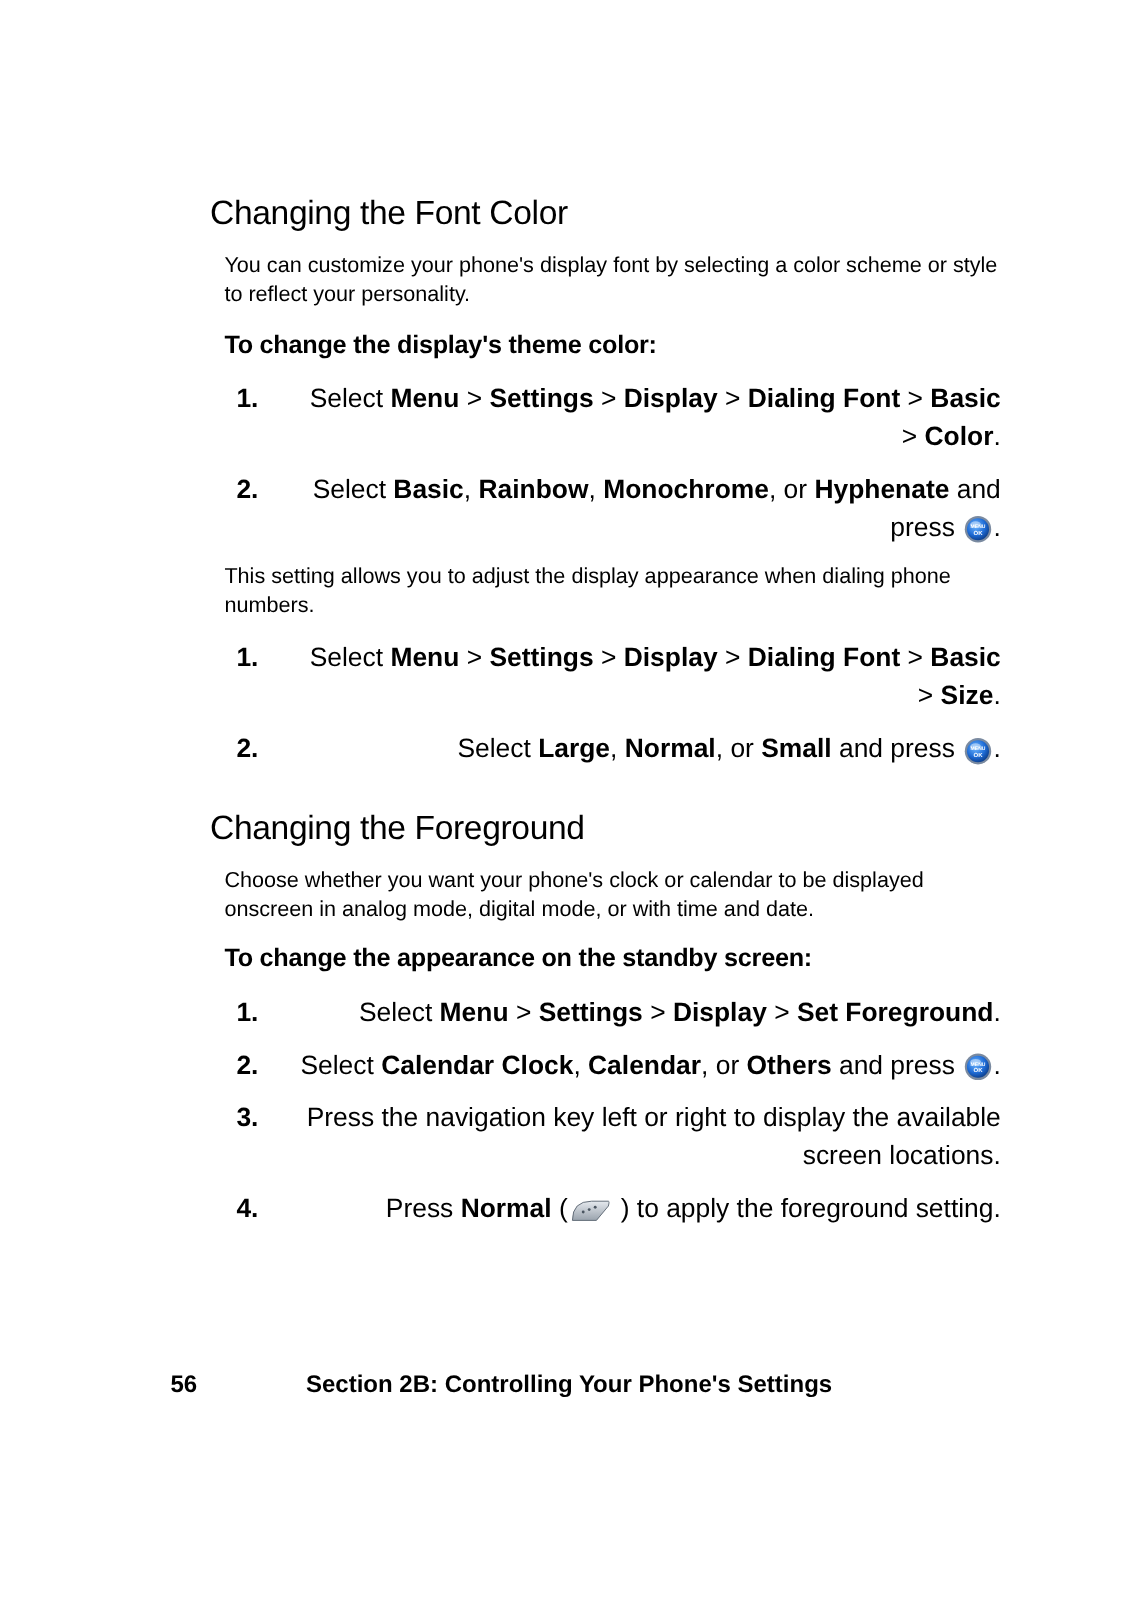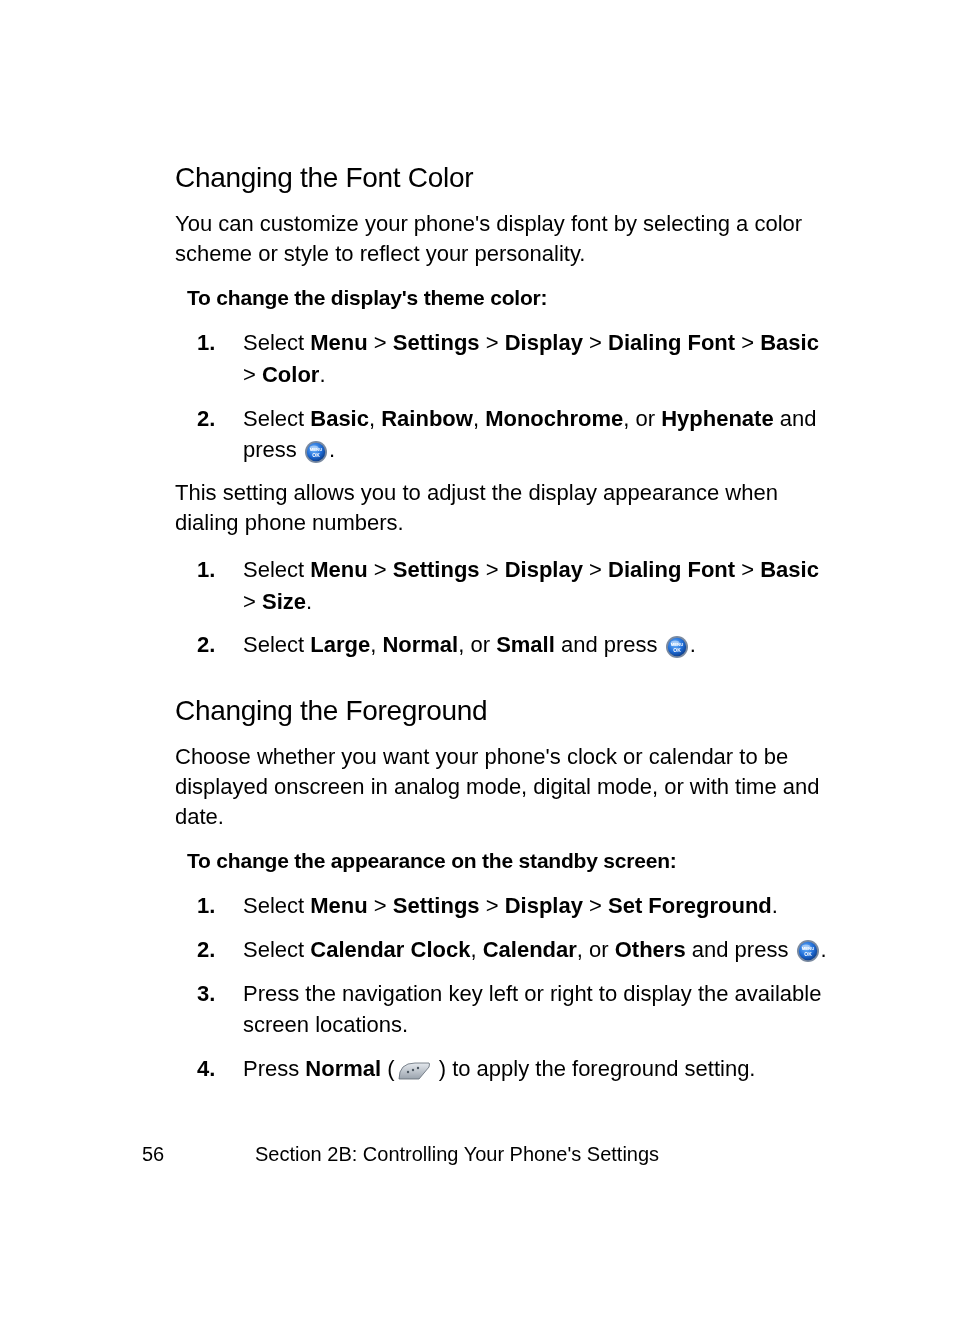--- a/index.html
+++ b/index.html
@@ -23,23 +23,23 @@
     font-size: 28px;
     font-weight: 400;
     margin: 0 0 14px 0;
     letter-spacing: -0.3px;
     line-height: 1.25;
   }
   .h2-following {
     margin-top: 32px;
   }
   .body-text {
-    font-size: 22px;
+    font-size: 18px;
     line-height: 1.35;
-    margin: 0 0 16px 0;
+    margin: 0 0 16px 12px;
     font-weight: 400;
   }
   .lead {
     font-size: 21px;
     font-weight: 700;
     margin: 14px 0 14px 12px;
     line-height: 1.35;
     letter-spacing: -0.2px;
   }
   ol.steps {
@@ -48,20 +48,21 @@
     margin: 0 0 0 22px;
     counter-reset: step;
   }
   ol.steps > li {
     counter-increment: step;
     font-size: 22px;
     line-height: 1.45;
     margin: 0 0 12px 0;
     padding-left: 46px;
     position: relative;
+    text-align: right;
   }
   ol.steps > li::before {
     content: counter(step) ".";
     font-weight: 700;
     position: absolute;
     left: 0;
     top: 0;
   }
   b { font-weight: 700; }
 
@@ -86,21 +87,21 @@
   .softkey-icon svg { display: block; }
 
   .footer {
     position: absolute;
     bottom: 170px;
     left: 0;
     right: 0;
     padding: 0 120px 0 175px;
     box-sizing: border-box;
     font-size: 20px;
-    font-weight: 400;
+    font-weight: 700;
   }
   .footer .page-num {
     position: absolute;
     left: 142px;
     bottom: 0;
   }
   .footer .section {
     display: block;
     text-align: left;
     margin-left: 80px;

